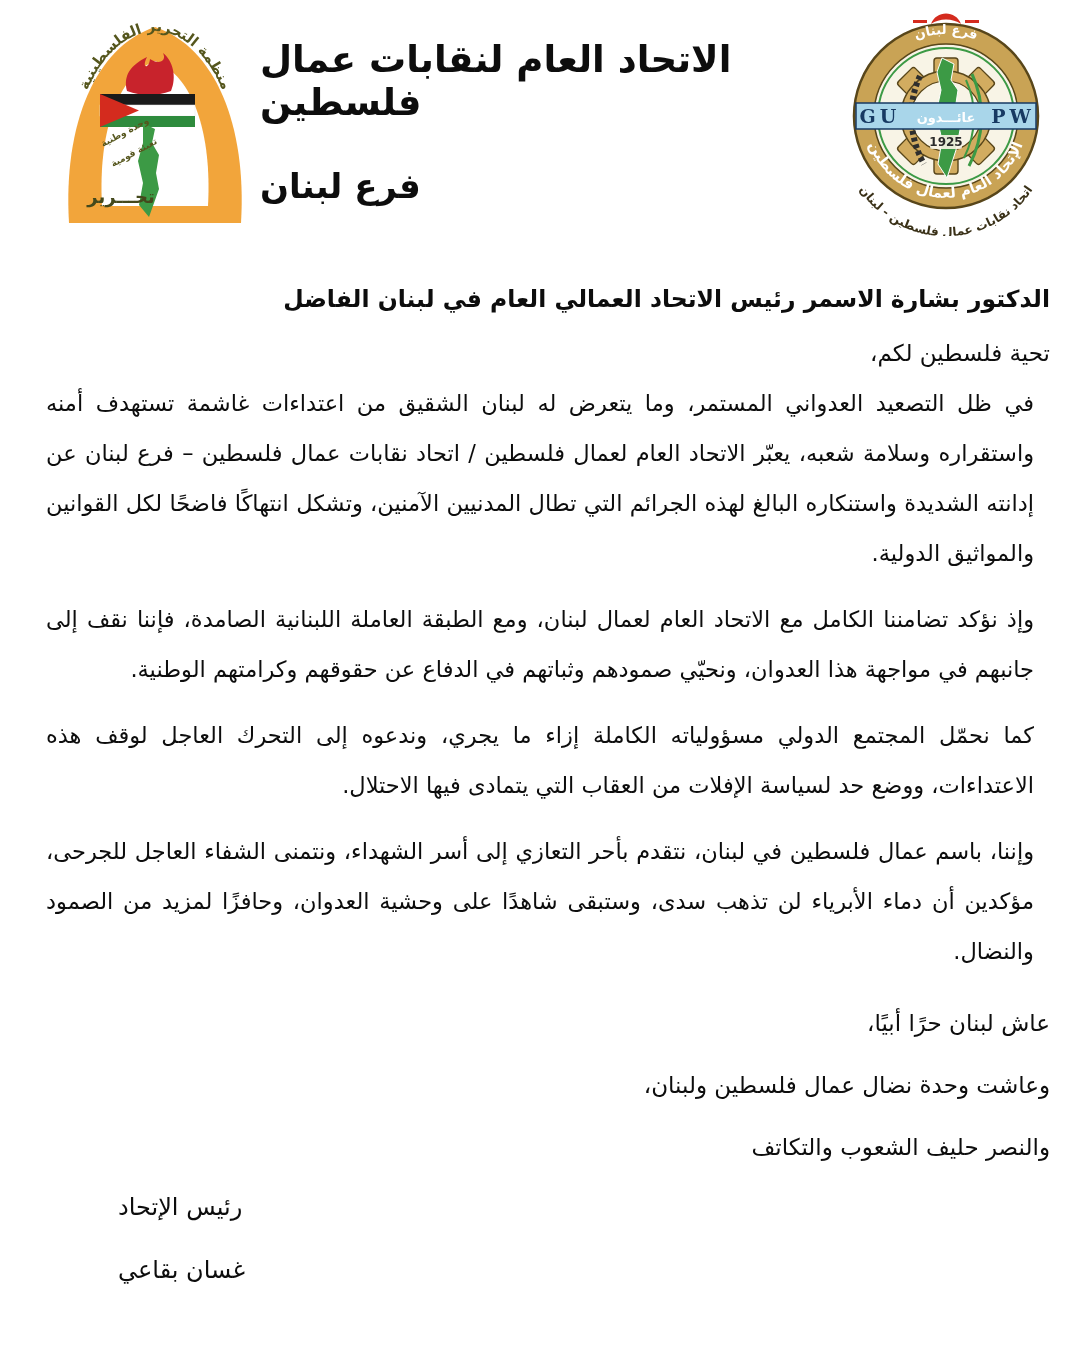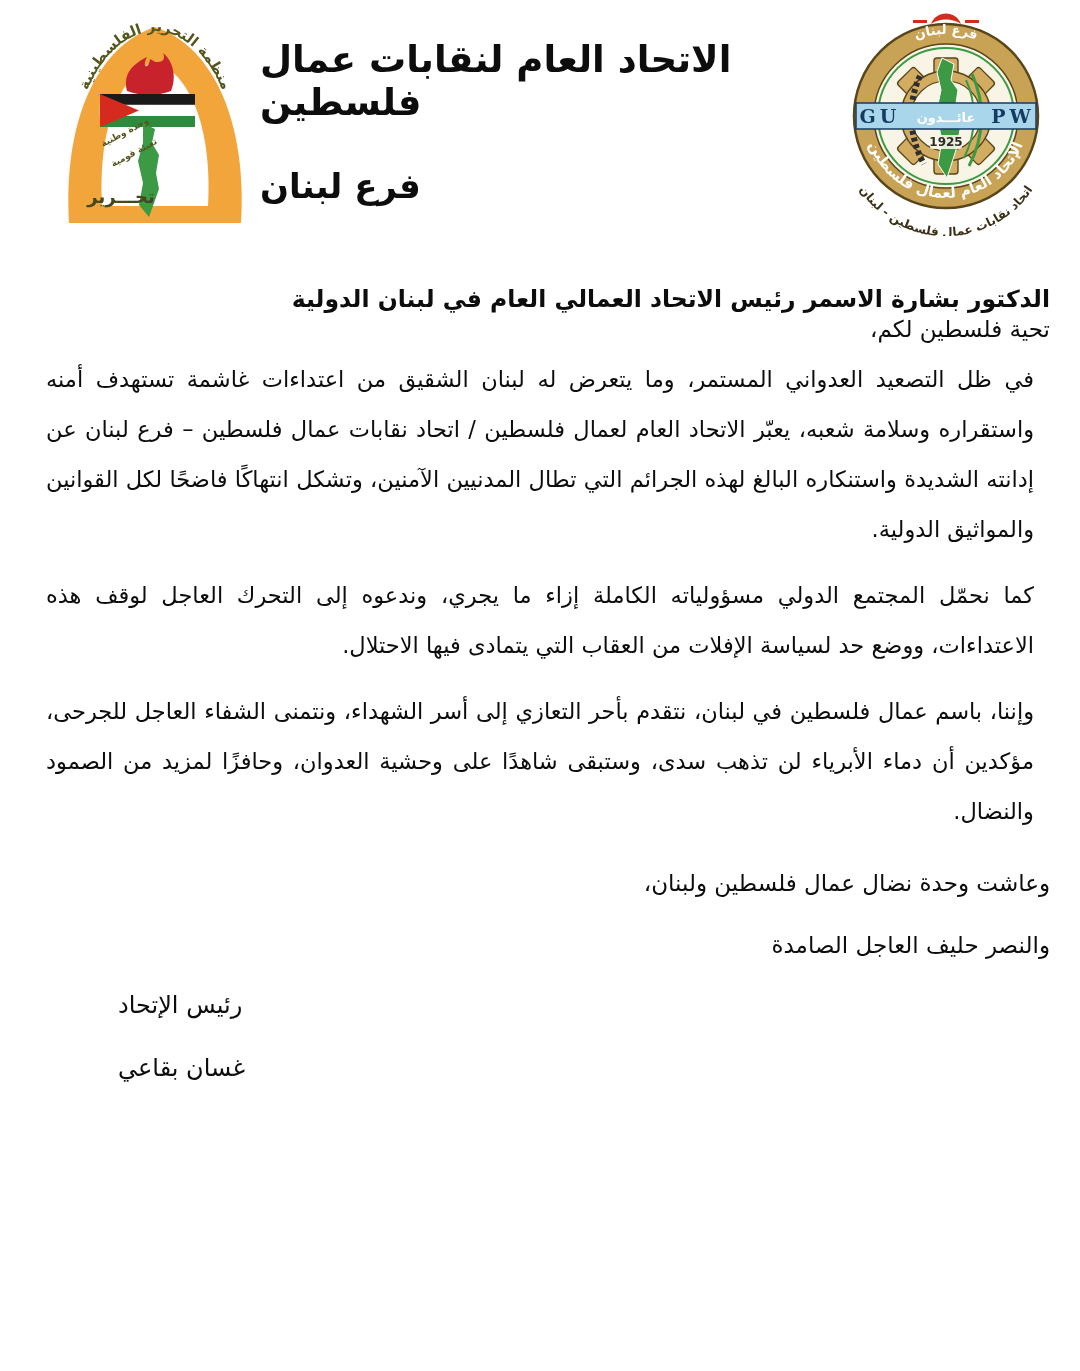--- a/index.html
+++ b/index.html
@@ -13,21 +13,21 @@
   .logo-right{position:absolute;left:843px;top:6px;width:207px;height:230px;}
   .titles{position:absolute;left:260px;right:260px;top:38px;text-align:left;}
   .title-1{font-size:37px;font-weight:bold;letter-spacing:1px;}
   .title-2{font-size:34px;font-weight:bold;margin-top:42px;}
 
   
   .letter{direction:rtl;padding:0 30px;}
   .salutation{font-weight:bold;font-size:23.5px;line-height:33px;text-align:right;}
   .sal-1{margin-top:38px;}
   .sal-2{margin-top:28px;}
-  .greeting{font-size:23px;text-align:right;}
+  .greeting{font-size:23px;margin-top:24px;text-align:right;}
   .para{font-size:22.5px;line-height:50px;margin:16px;margin-top:12px;
         text-align:justify;text-align-last:right;}
   .para+.para{margin-top:0;}
   .closing{font-size:23px;line-height:30px;margin-top:32px;text-align:right;}
   .signature{margin-top:30px;text-align:left;padding-left:88px;font-size:24px;}
   .sig-title{line-height:30px;}
   .sig-name{line-height:30px;margin-top:33px;}
 
   svg text{font-family:"DejaVu Sans",sans-serif;}
   .latin-serif{font-family:"DejaVu Serif",serif;}
@@ -133,31 +133,33 @@
         <textPath href="#gupw-bottom-arc" startOffset="50%" text-anchor="middle">الإتحاد العام لعمال فلسطين</textPath>
       </text>
       <text font-size="12" font-weight="bold" fill="#3a3118" letter-spacing="1">
         <textPath href="#gupw-below-arc" startOffset="50%" text-anchor="middle">اتحاد نقابات عمال فلسطين - لبنان</textPath>
       </text>
     </svg>
   </div>
 
   <div class="letter" dir="rtl">
 
-    <div class="salutation sal-1">الدكتور بشارة الاسمر رئيس الاتحاد العمالي العام في لبنان الدولية</div>
+    <div class="salutation sal-1">الدكتور بشارة الاسمر رئيس الاتحاد العمالي العام في لبنان الفاضل</div>
 
 
     <div class="greeting">تحية فلسطين لكم،</div>
 
     <p class="para">في ظل التصعيد العدواني المستمر، وما يتعرض له لبنان الشقيق من اعتداءات غاشمة تستهدف أمنه واستقراره وسلامة شعبه، يعبّر الاتحاد العام لعمال فلسطين / اتحاد نقابات عمال فلسطين – فرع لبنان عن إدانته الشديدة واستنكاره البالغ لهذه الجرائم التي تطال المدنيين الآمنين، وتشكل انتهاكًا فاضحًا لكل القوانين والمواثيق الدولية.</p>
+    <p class="para">وإذ نؤكد تضامننا الكامل مع الاتحاد العام لعمال لبنان، ومع الطبقة العاملة اللبنانية الصامدة، فإننا نقف إلى جانبهم في مواجهة هذا العدوان، ونحيّي صمودهم وثباتهم في الدفاع عن حقوقهم وكرامتهم الوطنية.</p>
     <p class="para">كما نحمّل المجتمع الدولي مسؤولياته الكاملة إزاء ما يجري، وندعوه إلى التحرك العاجل لوقف هذه الاعتداءات، ووضع حد لسياسة الإفلات من العقاب التي يتمادى فيها الاحتلال.</p>
     <p class="para">وإننا، باسم عمال فلسطين في لبنان، نتقدم بأحر التعازي إلى أسر الشهداء، ونتمنى الشفاء العاجل للجرحى، مؤكدين أن دماء الأبرياء لن تذهب سدى، وستبقى شاهدًا على وحشية العدوان، وحافزًا لمزيد من الصمود والنضال.</p>
 
+    <div class="closing">عاش لبنان حرًا أبيًا،</div>
     <div class="closing">وعاشت وحدة نضال عمال فلسطين ولبنان،</div>
-    <div class="closing">والنصر حليف العاجل الصامدة</div>
+    <div class="closing">والنصر حليف الشعوب والتكاتف</div>
 
     <div class="signature">
       <div class="sig-title">رئيس الإتحاد</div>
       <div class="sig-name">غسان بقاعي</div>
     </div>
   </div>
 
 </div>
 
 </body></html>

